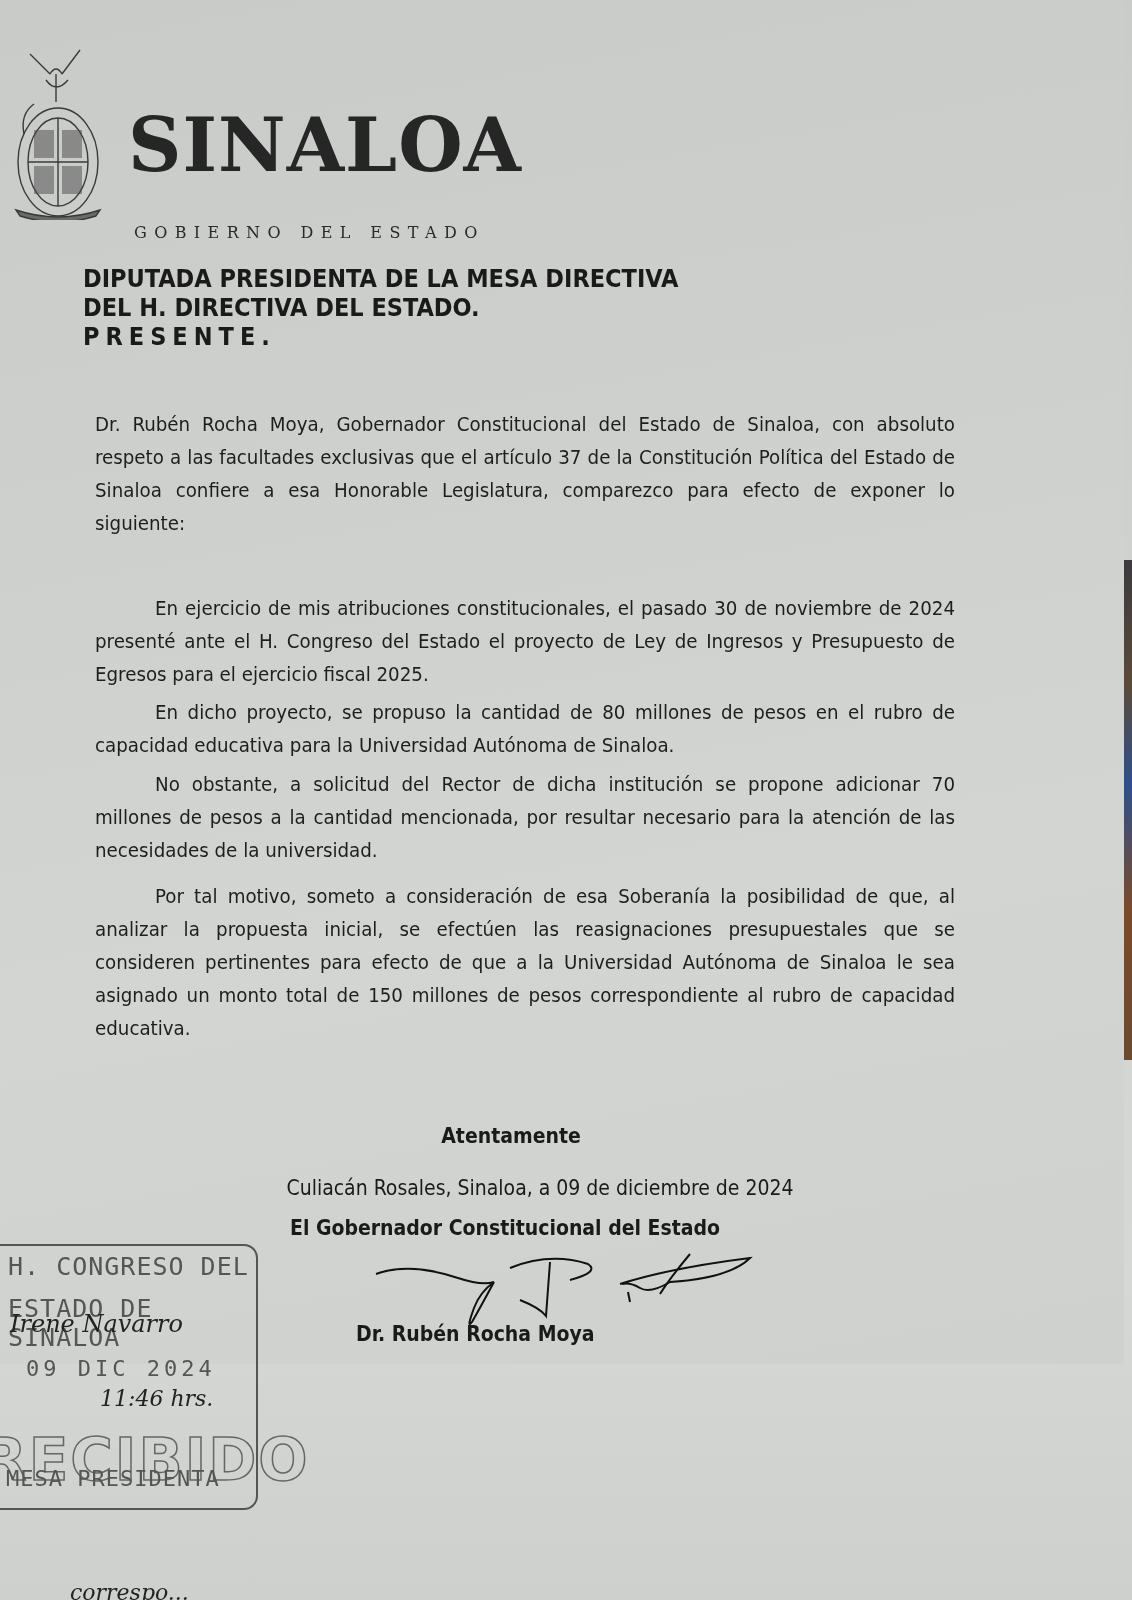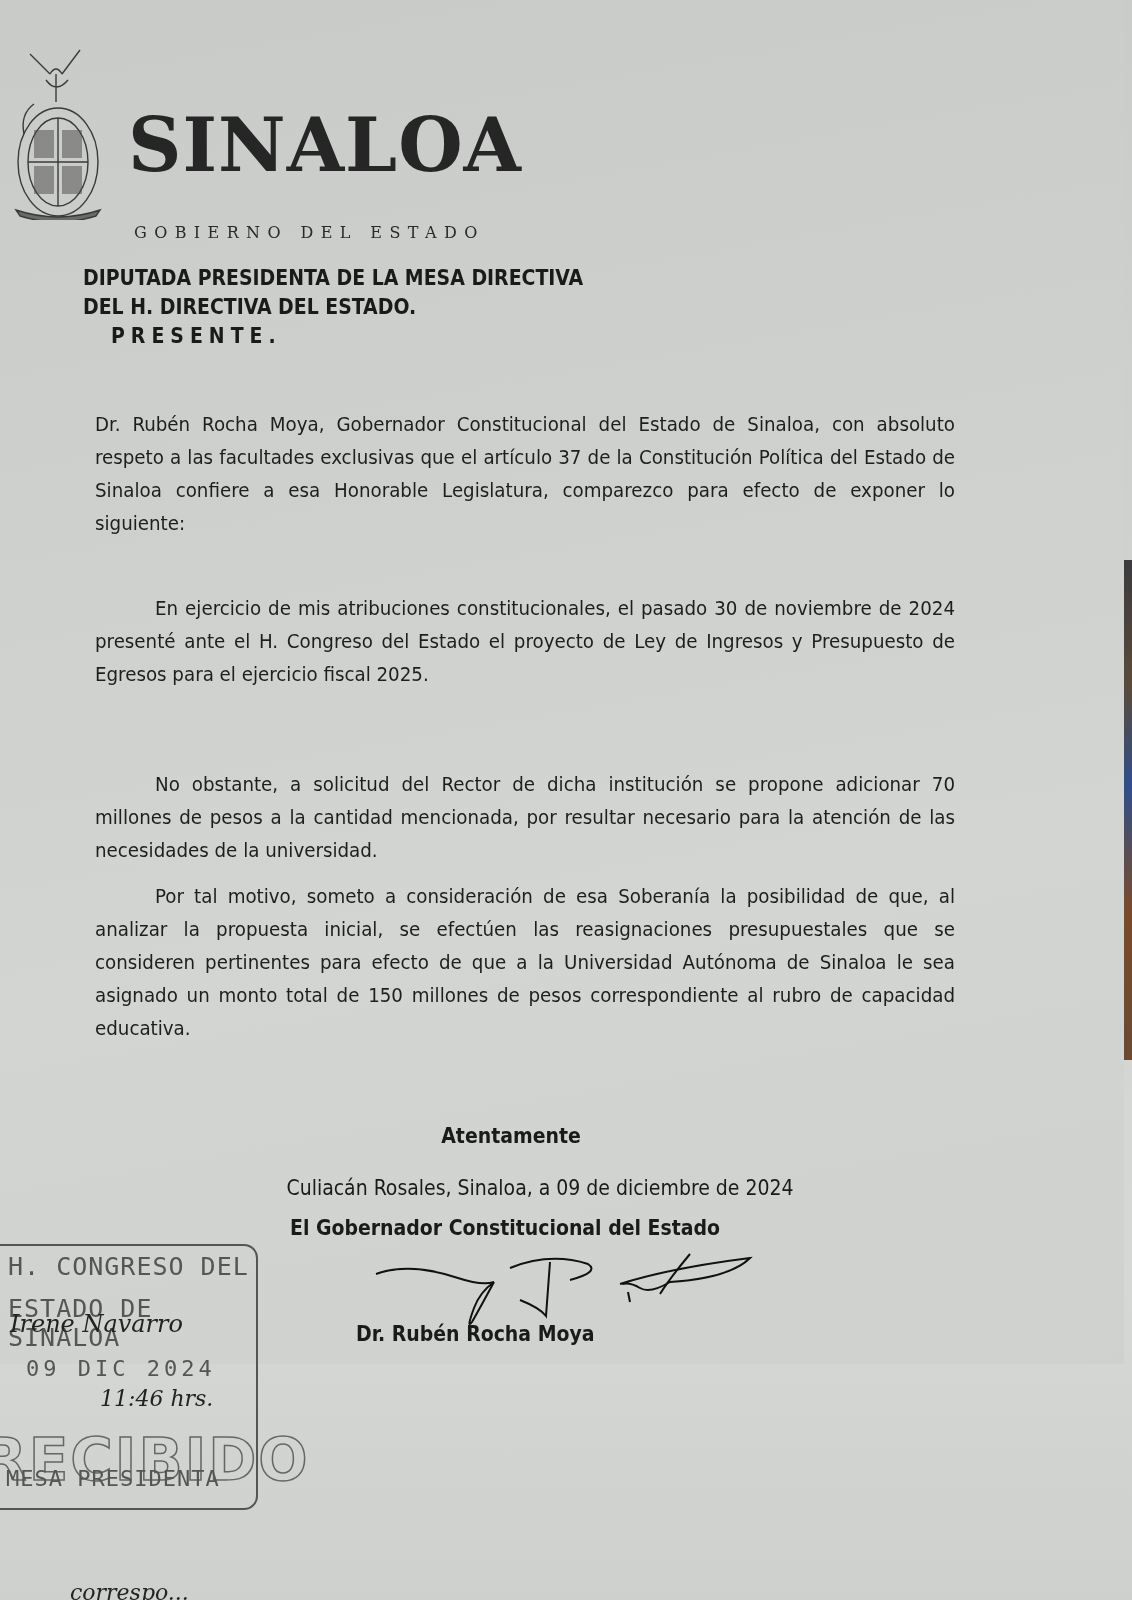--- a/index.html
+++ b/index.html
@@ -23,23 +23,23 @@
     position: absolute; left: 128px; top: 108px;
     font-family: "DejaVu Serif", serif; font-weight: bold; font-size: 74px;
     letter-spacing: 1px; color: #262626; line-height: 1;
   }
   .brand-sub {
     position: absolute; left: 134px; top: 196px;
     font-family: "DejaVu Serif", serif; font-size: 16px; letter-spacing: 7.4px; color: #2a2a2a; margin-top: 27px;
   }
   .addressee {
     position: absolute; left: 83px; top: 264px;
-    font-weight: bold; font-size: 21px; line-height: 29px; color: #1a1a1a;
+    font-weight: bold; font-size: 25px; line-height: 29px; color: #1a1a1a;
   }
-  .addressee .spaced { letter-spacing: 6px; margin-left: 28px; }
+  .addressee .spaced { letter-spacing: 6px; }
   .body-text {
     position: absolute; left: 95px; width: 860px;
     font-size: 20.3px; line-height: 33px; text-align: justify; color: #1e1e1e;
     font-stretch: condensed;
   }
   .p1 { top: 408px; }
   .p2 { top: 592px; }
   .p3 { top: 696px; }
   .p4 { top: 768px; }
   .p5 { top: 880px; }
@@ -97,20 +97,21 @@
   <div class="brand-sub">GOBIERNO DEL ESTADO</div>
 
   <div class="addressee">
     <div>DIPUTADA PRESIDENTA DE LA MESA DIRECTIVA</div>
     <div>DEL H. DIRECTIVA DEL ESTADO.</div>
     <div class="spaced">PRESENTE.</div>
   </div>
 
   <p class="body-text p1" style="margin:0">Dr. Rubén Rocha Moya, Gobernador Constitucional del Estado de Sinaloa, con absoluto respeto a las facultades exclusivas que el artículo 37 de la Constitución Política del Estado de Sinaloa confiere a esa Honorable Legislatura, comparezco para efecto de exponer lo siguiente:</p>
   <p class="body-text p2 indent" style="margin:0">En ejercicio de mis atribuciones constitucionales, el pasado 30 de noviembre de 2024 presenté ante el H. Congreso del Estado el proyecto de Ley de Ingresos y Presupuesto de Egresos para el ejercicio fiscal 2025.</p>
+  <p class="body-text p3 indent" style="margin:0">En dicho proyecto, se propuso la cantidad de 80 millones de pesos en el rubro de capacidad educativa para la Universidad Autónoma de Sinaloa.</p>
   <p class="body-text p4 indent" style="margin:0">No obstante, a solicitud del Rector de dicha institución se propone adicionar 70 millones de pesos a la cantidad mencionada, por resultar necesario para la atención de las necesidades de la universidad.</p>
   <p class="body-text p5 indent" style="margin:0">Por tal motivo, someto a consideración de esa Soberanía la posibilidad de que, al analizar la propuesta inicial, se efectúen las reasignaciones presupuestales que se consideren pertinentes para efecto de que a la Universidad Autónoma de Sinaloa le sea asignado un monto total de 150 millones de pesos correspondiente al rubro de capacidad educativa.</p>
 
   <div class="closing closing-atent">Atentamente</div>
   <div class="closing closing-place">Culiacán Rosales, Sinaloa, a 09 de diciembre de 2024</div>
   <div class="closing closing-title">El Gobernador Constitucional del Estado</div>
 
   <svg class="signature" viewBox="0 0 400 90">
     <g fill="none" stroke="#111" stroke-width="2">
       <path d="M6 36 Q40 24 88 40 Q112 48 124 44"></path>

